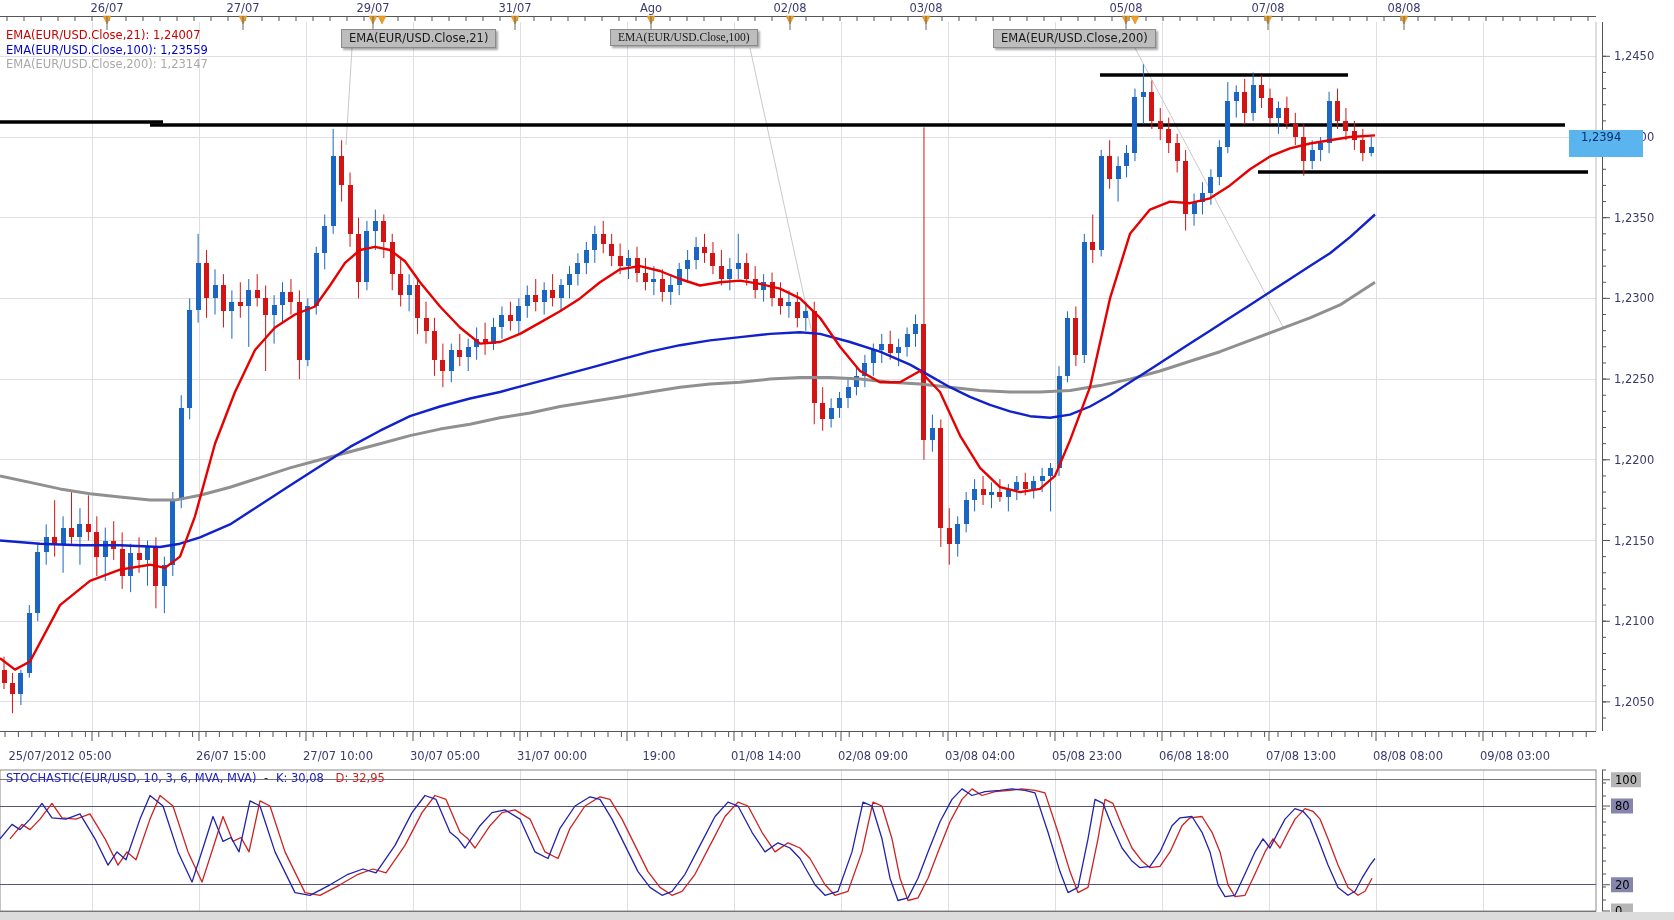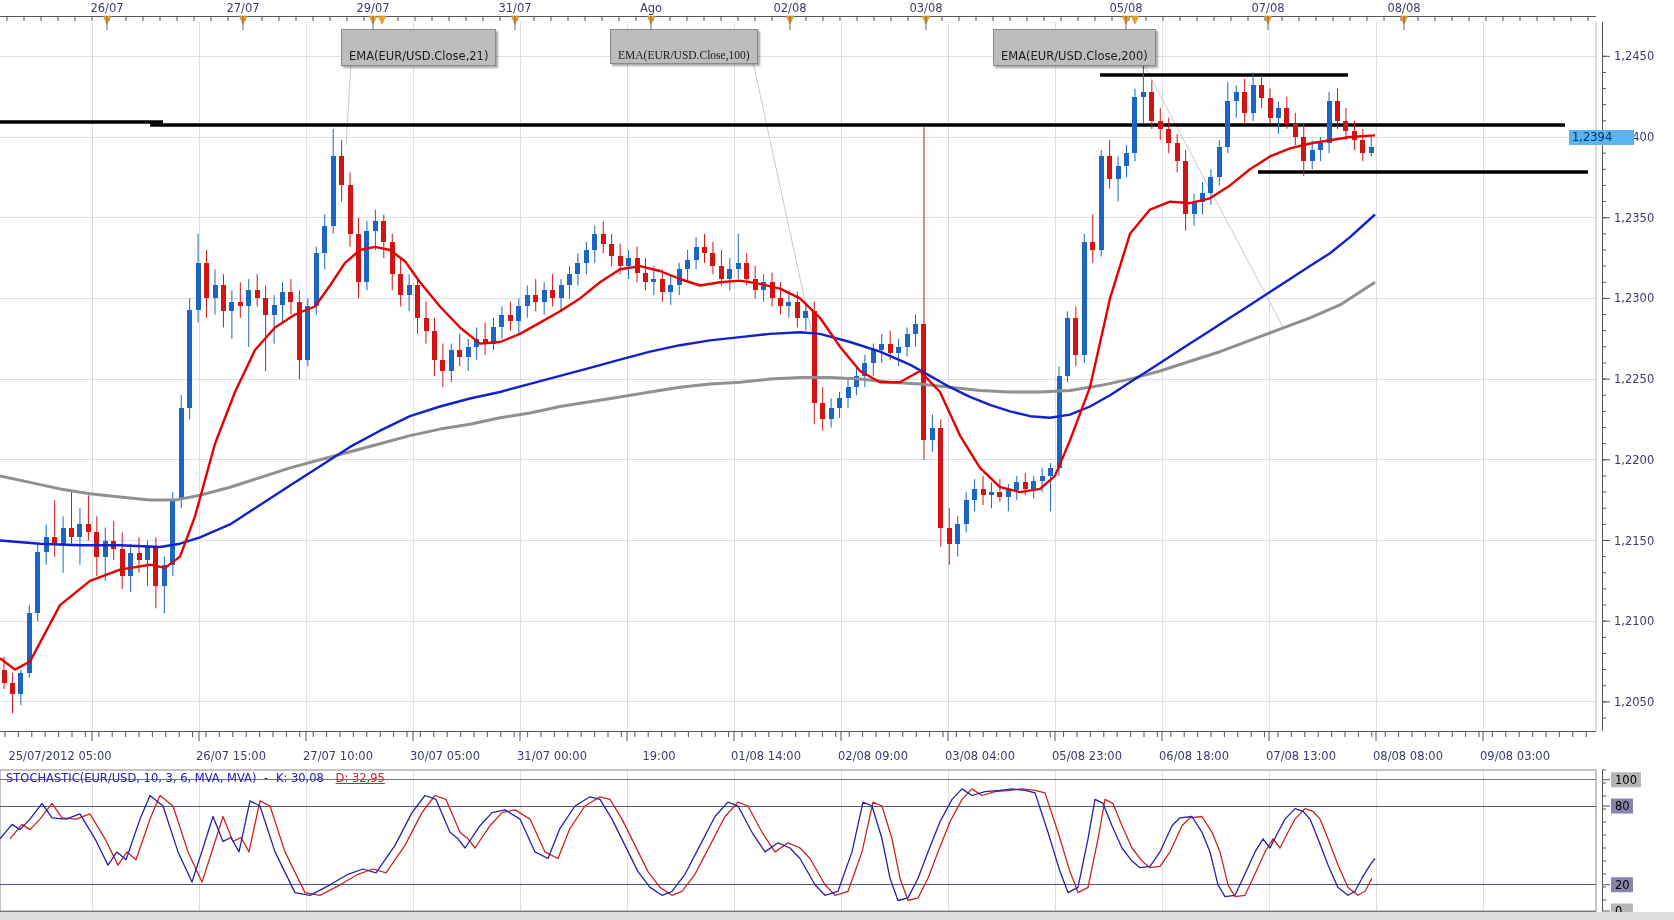--- a/index.html
+++ b/index.html
@@ -6,28 +6,28 @@
   #stage{position:relative;width:1674px;height:920px;background:#fff;overflow:hidden;
          font-family:"DejaVu Sans","Liberation Sans",sans-serif;}
   svg text{font-family:"DejaVu Sans","Liberation Sans",sans-serif;}
   .overlay{position:absolute;white-space:nowrap;}
   #legend{left:6px;top:28px;font-size:11.5px;line-height:14.5px;}
   #legend .l21{color:#cc0000;}
   #legend .l100{color:#0000cc;}
   #legend .l200{color:#a9a9a9;}
   .tipbox{position:absolute;top:29px;background:#bdbdbd;border:1px solid #8a8a8a;
           box-shadow:1.5px 1.5px 2px rgba(0,0,0,.35);color:#1a1a1a;font-size:11.5px;
-          padding:19px 7px 2px 7px;}
+          padding:1px 7px 2px 7px;}
   #tip21{left:341px;} #tip100{left:610px;font-family:Liberation Serif, serif;} #tip200{left:993px;text-align:center;}
-  #pricetag{left:1569px;top:130px;width:62px;height:15px;background:#5ab4ee;
-            color:#07306b;font-size:11.5px;line-height:15px;padding-left:3px;}
+  #pricetag{left:1569px;top:130px;width:62px;height:27px;background:#5ab4ee;
+            color:#07306b;font-size:11.5px;line-height:15px;padding-left:12px;}
   #stochheader{left:6px;top:771px;font-size:11.5px;}
   #stochheader .sh-title,#stochheader .sh-k{color:#2222bb;}
   #stochheader .sh-sep{color:#333;padding:0 4px;}
-  #stochheader .sh-d{color:#cc2222;padding-left:8px;text-decoration:underline;}
+  #stochheader .sh-d{color:#cc2222;padding-left:8px;}
 </style>
 </head>
 <body>
 
 <div id="stage">
   <svg id="svg" width="1674" height="920">
       <line x1="0" y1="56.299999999998136" x2="1596" y2="56.299999999998136" stroke="#dedee4" stroke-width="1" shape-rendering="crispEdges"></line>
       <line x1="1602" y1="56.299999999998136" x2="1610" y2="56.299999999998136" stroke="#555555"></line>
       <text x="1614" y="60.299999999998136" fill="#3a3a6e" text-anchor="start" font-size="11.5">1,2450</text>
       <line x1="0" y1="137" x2="1596" y2="137" stroke="#dedee4" stroke-width="1" shape-rendering="crispEdges"></line>
@@ -764,20 +764,25 @@
       <text x="1615" y="810" fill="#000000" text-anchor="start" font-size="11.5">80</text>
       <line x1="1602" y1="884.75" x2="1610" y2="884.75" stroke="#555555"></line>
       <rect x="1611" y="877.25" width="22" height="15" fill="#8585ad"></rect>
       <text x="1615" y="888.75" fill="#000000" text-anchor="start" font-size="11.5">20</text>
       <line x1="1602" y1="911" x2="1610" y2="911" stroke="#555555"></line>
       <rect x="1611" y="903.5" width="22" height="15" fill="#b5b5b5"></rect>
       <text x="1615" y="915" fill="#000000" text-anchor="start" font-size="11.5">0</text>
       <rect x="0" y="912" width="1674" height="8" fill="#dcdcdc"></rect>
     </svg>
 
+  <div id="legend" class="overlay">
+    <div class="l21">EMA(EUR/USD.Close,21): 1,24007</div>
+    <div class="l100">EMA(EUR/USD.Close,100): 1,23559</div>
+    <div class="l200">EMA(EUR/USD.Close,200): 1,23147</div>
+  </div>
 
   <div id="tip21" class="tipbox overlay">EMA(EUR/USD.Close,21)</div>
   <div id="tip100" class="tipbox overlay">EMA(EUR/USD.Close,100)</div>
   <div id="tip200" class="tipbox overlay">EMA(EUR/USD.Close,200)</div>
 
   <div id="pricetag" class="overlay">1,2394</div>
 
   <div id="stochheader" class="overlay">
     <span class="sh-title">STOCHASTIC(EUR/USD, 10, 3, 6, MVA, MVA)</span>
     <span class="sh-sep">-</span>

